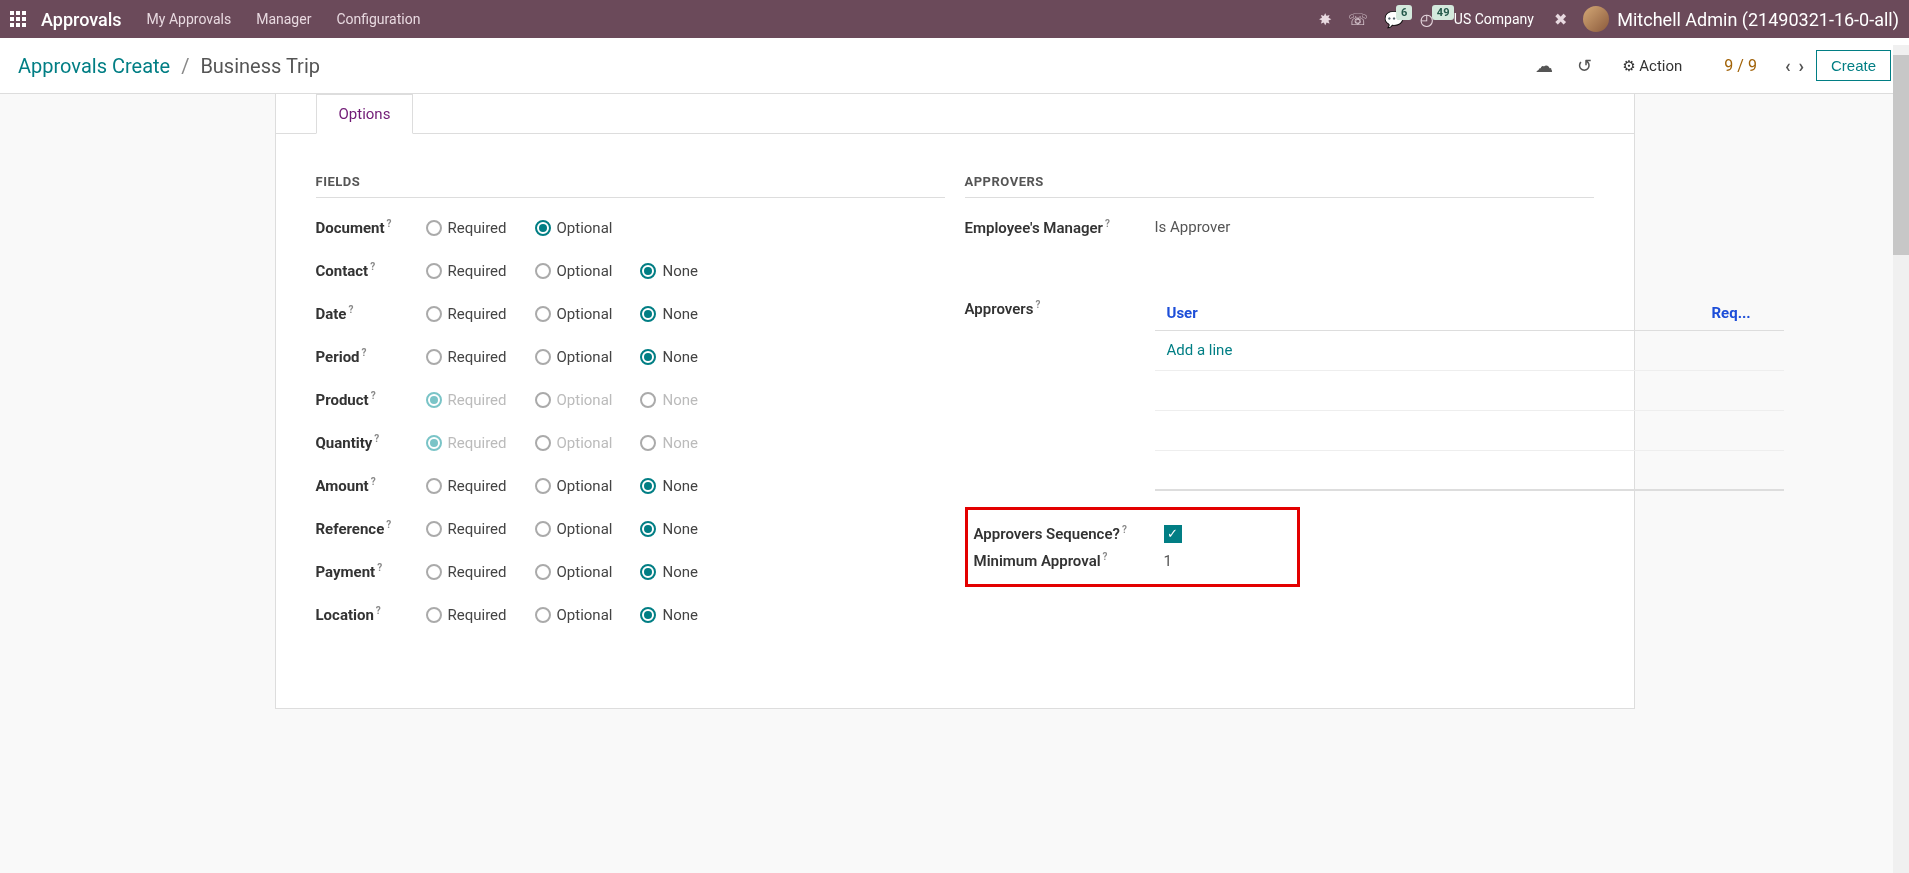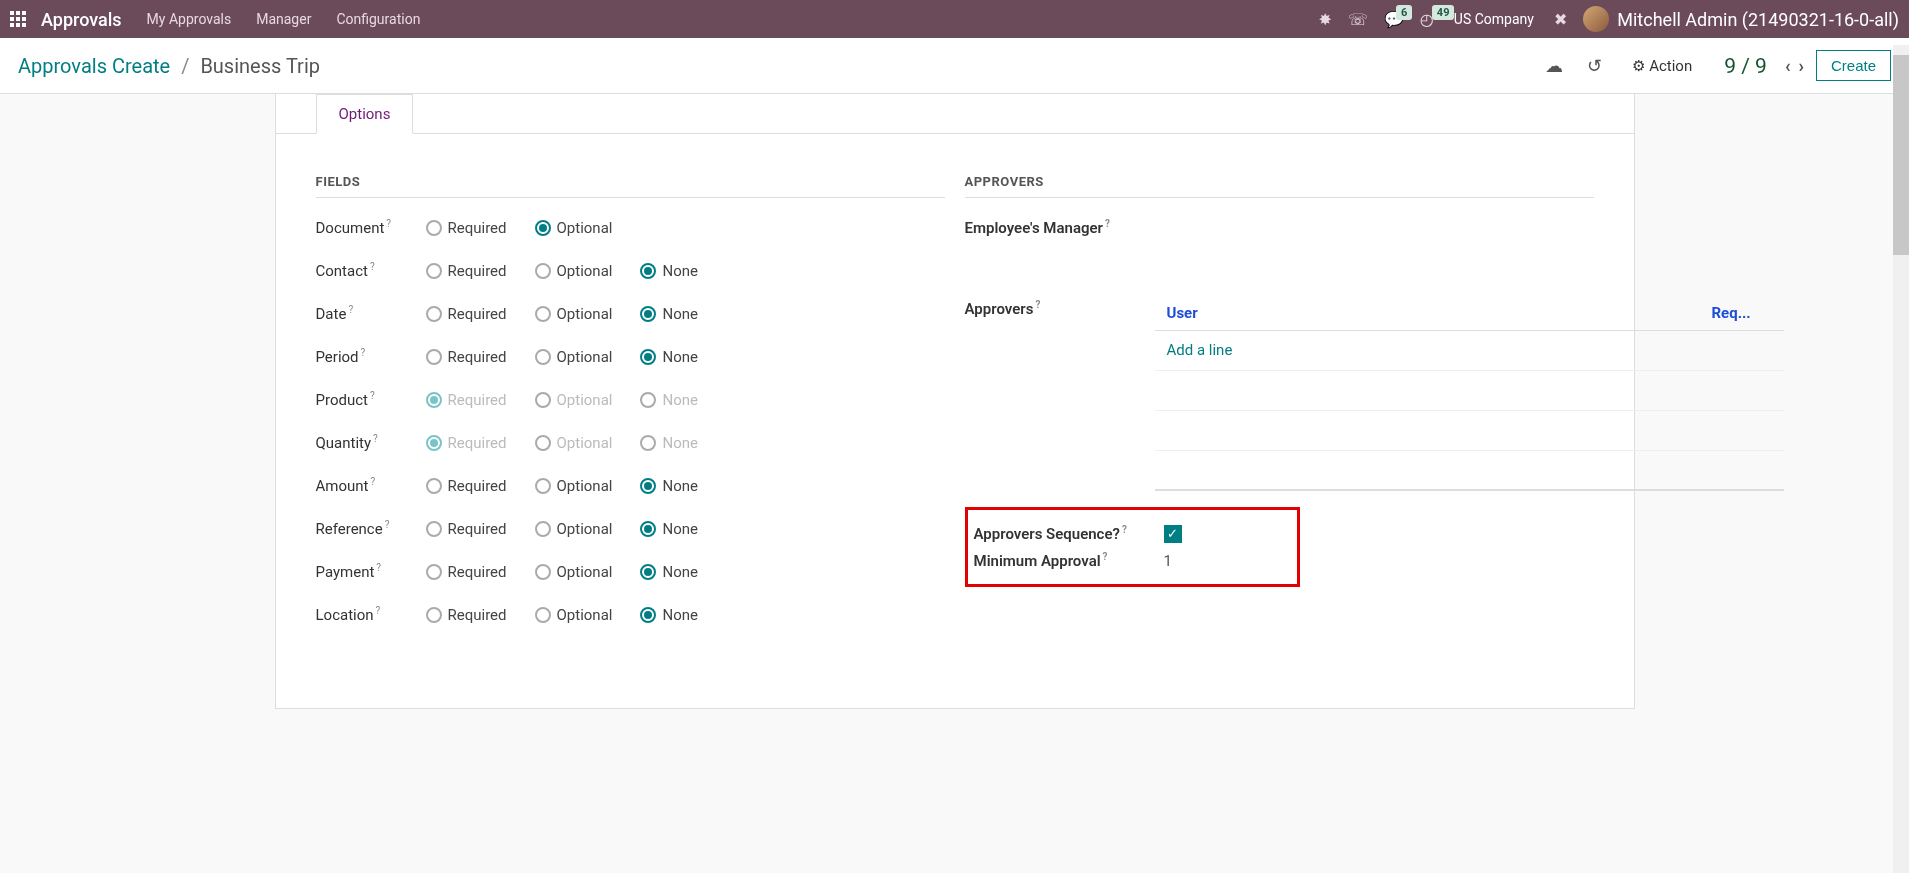--- a/index.html
+++ b/index.html
@@ -47,21 +47,21 @@
       display: flex;
       align-items: center;
     }
     .breadcrumb { font-size: 20px; }
     .breadcrumb a { color: #017e84; text-decoration: none; }
     .breadcrumb .sep { color: #888; margin: 0 6px; }
     .breadcrumb .cur { color: #555; }
     .actionbar .spacer { flex: 1; }
     .actionbar .ab-icon { font-size: 18px; color: #555; margin: 0 12px; cursor: pointer; }
     .actionbar .action-btn { font-size: 15px; color: #333; margin: 0 18px; cursor: pointer; }
-    .actionbar .pager { font-size: 21px; color: #14532d; margin: 0 14px; }
+    .actionbar .pager { font-size: 16px; color: #a16207; margin: 0 24px; }
     .actionbar .pager-arrow { font-size: 18px; color: #555; margin: 0 4px; cursor: pointer; font-weight: 700; }
     .actionbar .create-btn {
       border: 1px solid #017e84; color: #017e84; background: #fff;
       padding: 6px 14px; font-size: 15px; cursor: pointer; margin-left: 8px;
     }
 
     
     .sheet-wrap { max-width: 1480px; margin: 0 auto; }
     .sheet {
       background: #fff;
@@ -85,21 +85,21 @@
     }
     .sheet-body { display: flex; padding: 40px 40px 0 40px; gap: 20px; }
     .col { flex: 1; }
 
     .section-title {
       font-size: 13px; font-weight: 700; color: #555; letter-spacing: .5px;
       border-bottom: 1px solid #ddd; padding-bottom: 8px; margin-bottom: 20px;
     }
 
     .field-row { display: flex; align-items: center; margin-bottom: 24px; }
-    .field-label { width: 110px; font-size: 15px; font-weight: 400; color: #333; position: relative; }
+    .field-label { width: 110px; font-size: 15px; font-weight: 700; color: #333; position: relative; }
     .help-q { font-size: 10px; color: #888; vertical-align: super; margin-left: 2px; }
 
     .radio-group { display: flex; gap: 28px; align-items: center; }
     .radio-item { display: flex; align-items: center; gap: 6px; font-size: 15px; color: #444; cursor: pointer; }
     .radio-item.disabled { color: #bbb; }
     .radio {
       width: 16px; height: 16px; border: 2px solid #aaa; border-radius: 50%;
       display: inline-flex; align-items: center; justify-content: center;
     }
     .radio.selected { border-color: #017e84; }
@@ -365,20 +365,21 @@
           </div>
       </div>
 
       <div class="col">
         <div class="section-title">APPROVERS</div>
 
         <div class="r-row">
           <div class="r-label">
             <span>Employee's Manager</span><span class="help-q">?</span>
           </div>
+          <div class="r-val">Is Approver</div>
         </div>
 
         <div style="height:40px"></div>
 
         <div class="r-row" style="align-items:flex-start">
           <div class="r-label">
             <span>Approvers</span><span class="help-q">?</span>
           </div>
         </div>
 

